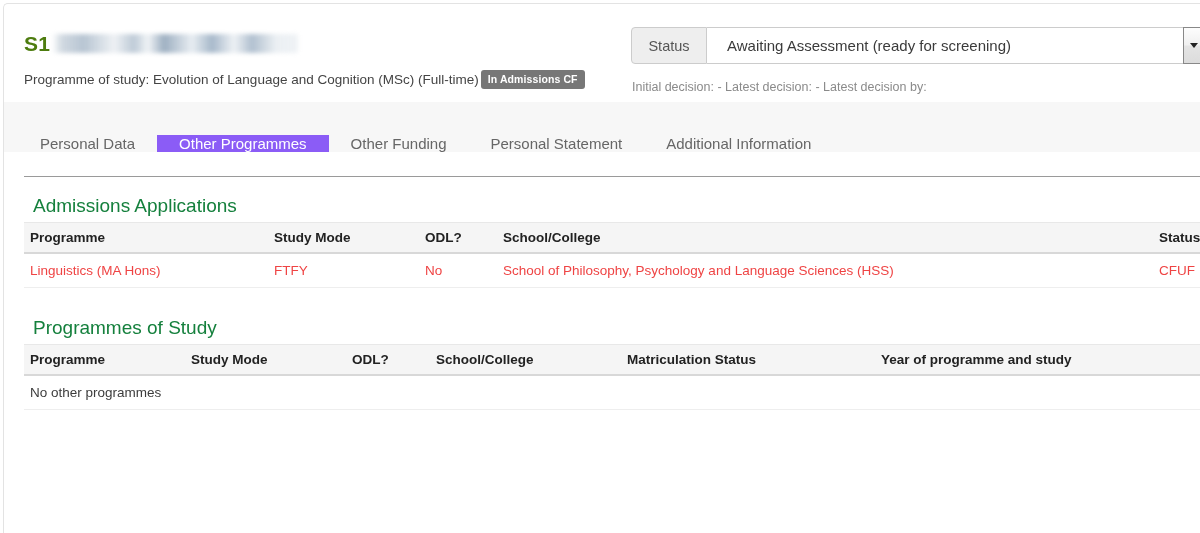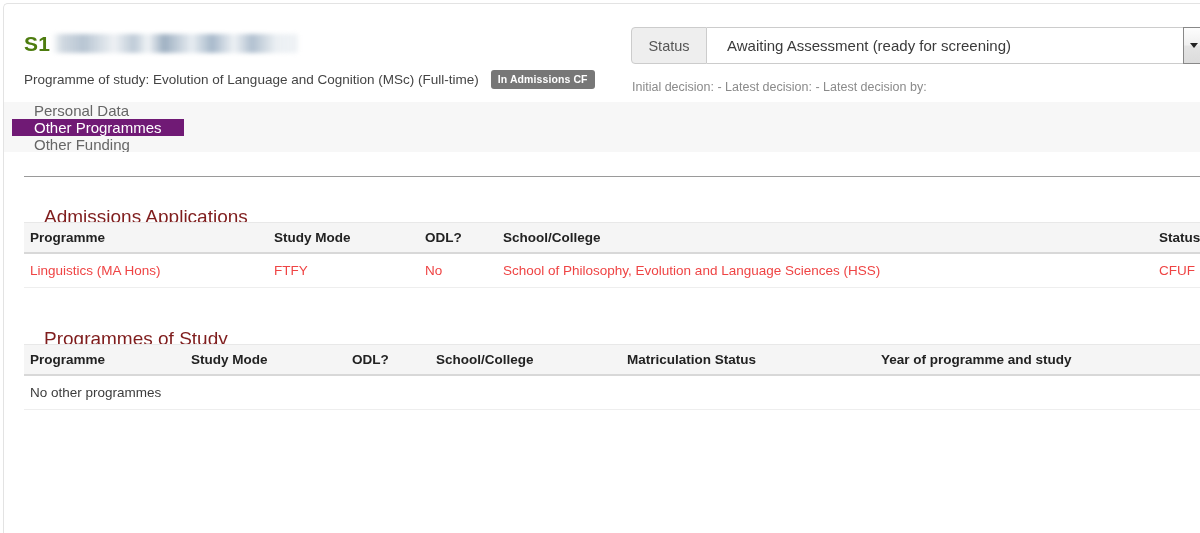--- a/index.html
+++ b/index.html
@@ -80,21 +80,21 @@
   .programme-line {
     position: absolute;
     left: 20px;
     top: 66px;
     font-size: 13.5px;
     color: #444444;
     white-space: nowrap;
   }
   .badge-admissions {
     display: inline-block;
-    margin-left: 12px;
+    margin-left: 2px;
     padding: 3px 7px 4px 7px;
     background: #777777;
     color: #ffffff;
     font-size: 10.5px;
     font-weight: bold;
     border-radius: 3px;
     vertical-align: 1px;
     letter-spacing: 0.1px;
   }
 
@@ -172,39 +172,38 @@
     position: absolute;
     left: 0;
     top: 98px;
     width: 1197px;
     height: 50px;
     background: #f7f7f7;
     border-bottom: 1px solid #e0e0e0;
   }
   .tabs-inner {
     position: absolute;
-    left: 8px;
+    left: 14px;
     top: 0;
     height: 50px;
     display: flex;
-    align-items: flex-start;
-    flex-direction: column;
+    align-items: flex-end;
   }
   .tab {
     display: flex;
     align-items: center;
     padding: 0 22px;
     font-size: 15px;
     color: #666666;
     background: transparent;
     white-space: nowrap;
     cursor: pointer;
   }
   .tab.active {
-    background: #701a75;
+    background: #8b5cf6;
     color: #ffffff;
   }
 
   
   .content {
     position: absolute;
     left: 0;
     top: 148px;
     width: 1197px;
     bottom: 0;
@@ -222,23 +221,23 @@
   .section {
     position: absolute;
     left: 0;
     width: 1197px;
   }
   .section-title {
     position: absolute;
     left: 24px;
     top: 0;
     font-size: 19px;
-    color: #7f1d1d;
+    color: #15803d;
     font-weight: normal;
-    margin: 16px;
+    margin: 5px;
     white-space: nowrap;
   }
 
   table.grid {
     position: absolute;
     left: 20px;
     top: 32px;
     width: 1177px;
     border-collapse: collapse;
     table-layout: fixed;
@@ -317,20 +316,23 @@
         <span>Personal Data</span>
       </div>
       <div class="tab active">
         <span>Other Programmes</span>
       </div>
       <div class="tab">
         <span>Other Funding</span>
       </div>
       <div class="tab">
         <span>Personal Statement</span>
+      </div>
+      <div class="tab">
+        <span>Additional Information</span>
       </div>
     </div>
   </div>
 
   <div class="content">
 
     <div class="hr-top"></div>
 
     <div class="section" style="top:38px;">
       <h2 class="section-title">Admissions Applications</h2>
@@ -343,21 +345,21 @@
             <th class="apps-col-odl">ODL?</th>
             <th class="apps-col-school">School/College</th>
             <th class="apps-col-status">Status</th>
           </tr>
         </thead>
         <tbody>
           <tr>
             <td>Linguistics (MA Hons)</td>
             <td>FTFY</td>
             <td>No</td>
-            <td>School of Philosophy, Evolution and Language Sciences (HSS)</td>
+            <td>School of Philosophy, Psychology and Language Sciences (HSS)</td>
             <td>CFUF</td>
           </tr>
         </tbody>
       </table>
     </div>
 
     <div class="section" style="top:160px;">
       <h2 class="section-title">Programmes of Study</h2>
 
       <table class="grid">

